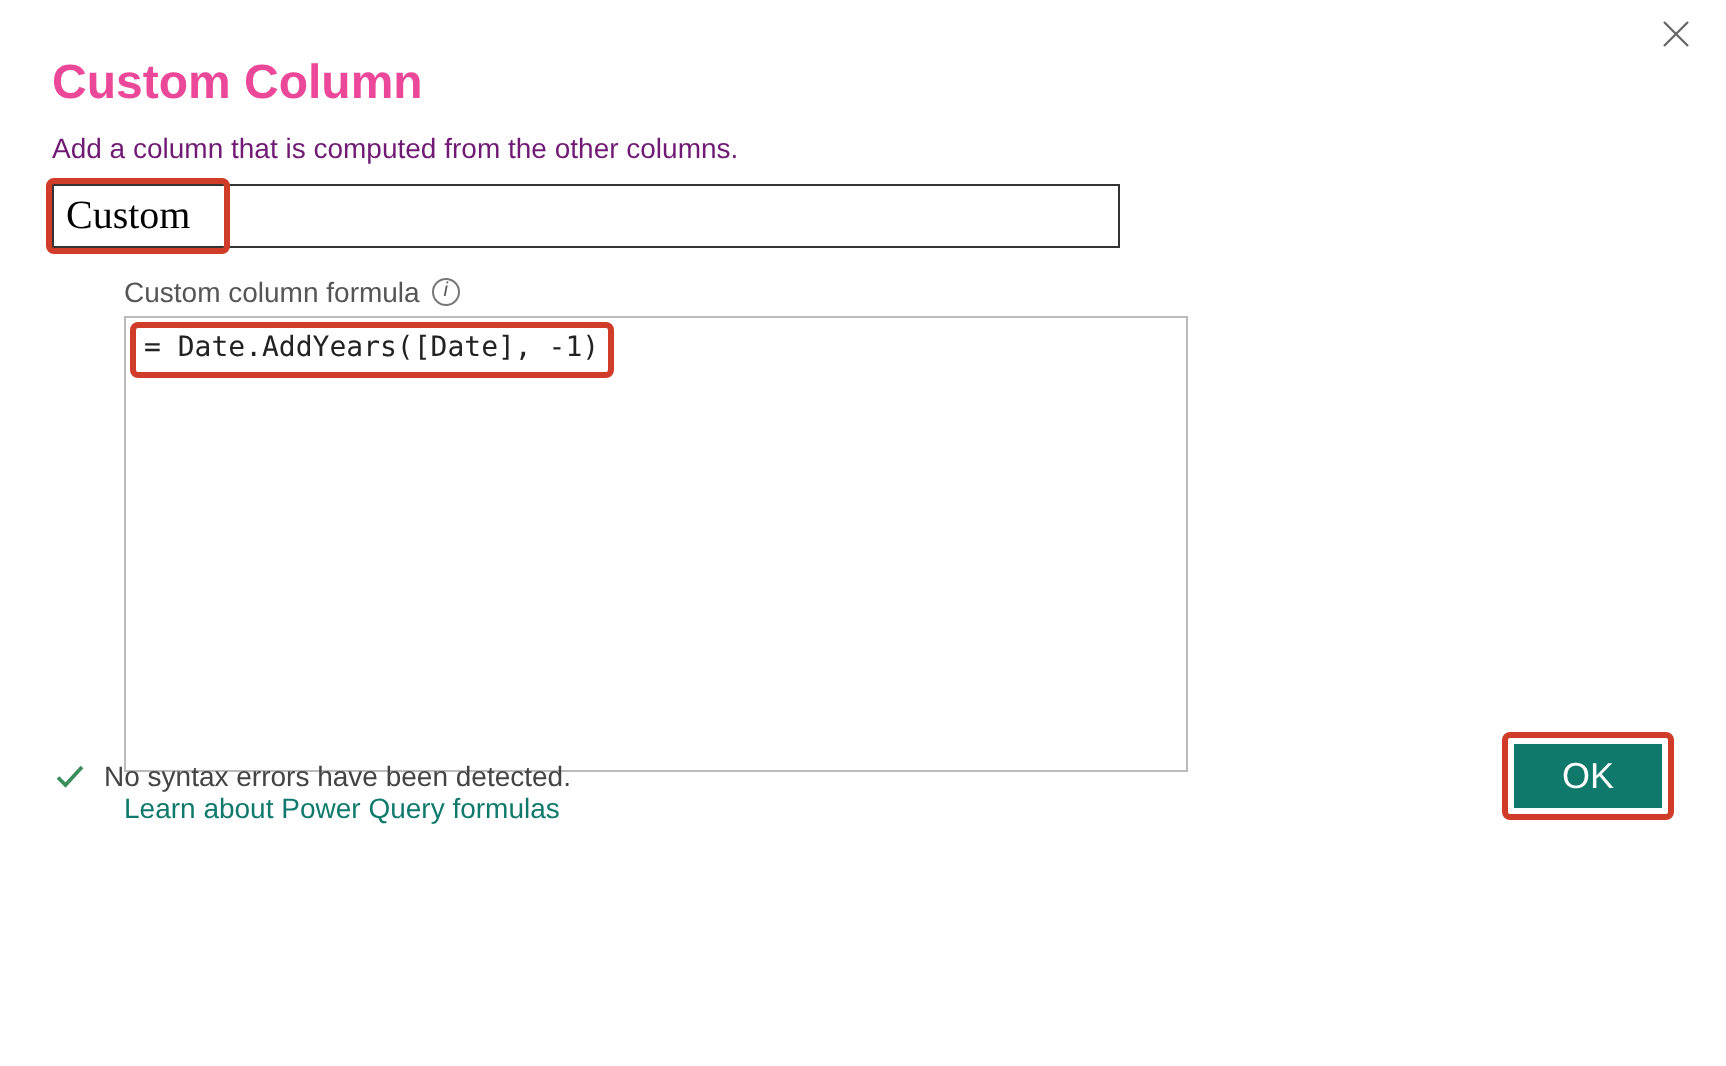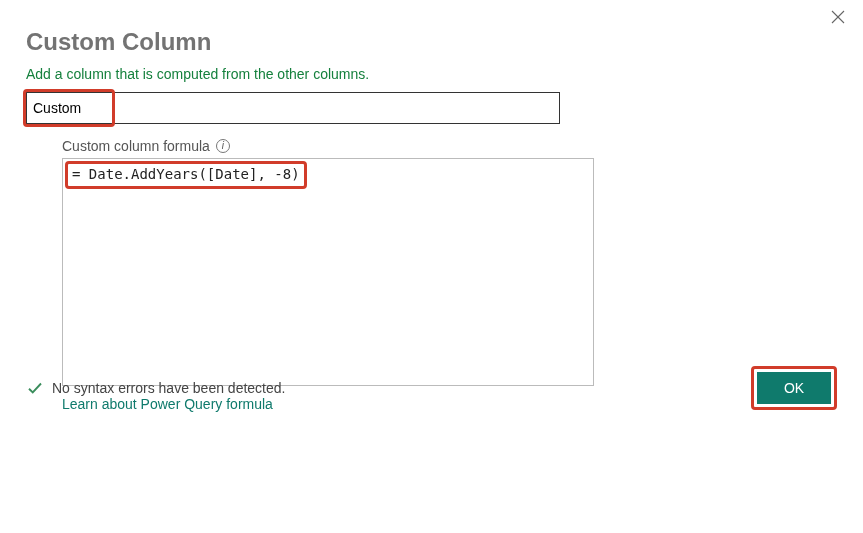--- a/index.html
+++ b/index.html
@@ -25,42 +25,42 @@
     right: 14px;
     width: 20px;
     height: 20px;
     cursor: pointer;
     color: #555;
   }
   .close-btn svg { width: 18px; height: 18px; }
   h1.title {
     font-size: 24px;
     font-weight: 600;
-    color: #737373;
+    color: #ec4899;
     margin: 10px 0 10px 0;
   }
   .subtitle {
-    color: #15803d;
+    color: #701a75;
     margin: 0 0 24px 0;
   }
   .label {
     color: #555;
     margin-bottom: 4px;
     display: block;
   }
   .name-row {
     margin-bottom: 14px;
   }
   .name-input {
     width: 532px;
     height: 30px;
     border: 1px solid #333;
     padding: 2px 6px;
-    font-size: 14px;
-    font-family: Liberation Sans, sans-serif;
+    font-size: 20px;
+    font-family: Liberation Serif, serif;
     outline: none;
   }
   .main-cols {
     display: flex;
     gap: 30px;
     padding-left: 36px;
   }
   .left-col { flex: 0 0 532px; }
   .right-col { flex: 1; }
   .formula-label-row {
@@ -157,21 +157,21 @@
   .ok-highlight {
     border: 3px solid #d13c2a;
     border-radius: 4px;
     padding: 3px;
     display: inline-block;
   }
   .btn {
     min-width: 74px;
     height: 32px;
     padding: 0 16px;
-    font-size: 14px;
+    font-size: 18px;
     font-family: inherit;
     cursor: pointer;
     border: 1px solid #bbb;
     background: #fff;
     color: #333;
   }
   .btn-primary {
     background: #0f7a6c;
     color: #fff;
     border: 1px solid #0f7a6c;
@@ -202,25 +202,25 @@
   </div>
 
   <div class="main-cols">
     <div class="left-col">
       <div class="formula-label-row">
         <span class="label" style="margin:0;">Custom column formula</span>
         <span class="info-icon">i</span>
       </div>
       <div class="formula-box">
         <span class="formula-highlight">
-          <span>= Date.AddYears([Date], -8)</span>
+          <span>= Date.AddYears([Date], -1)</span>
         </span>
       </div>
       <div class="learn-link">
-        <a>Learn about Power Query formula</a>
+        <a>Learn about Power Query formulas</a>
       </div>
     </div>
 
   </div>
 
   <div class="footer">
     <div class="status">
       <svg class="check-icon" viewBox="0 0 24 24">
         <polyline points="4,13 9,18 20,6" fill="none" stroke="#3a8d5c" stroke-width="2.5"></polyline>
       </svg>

